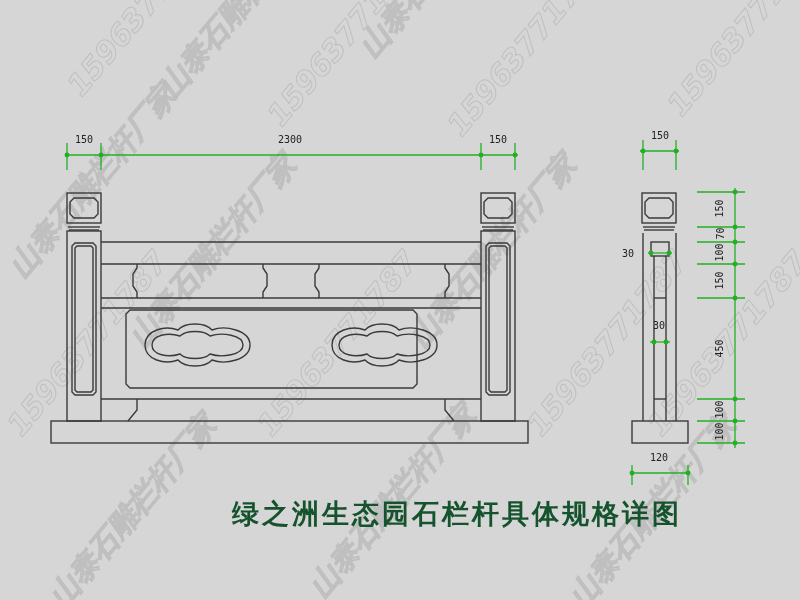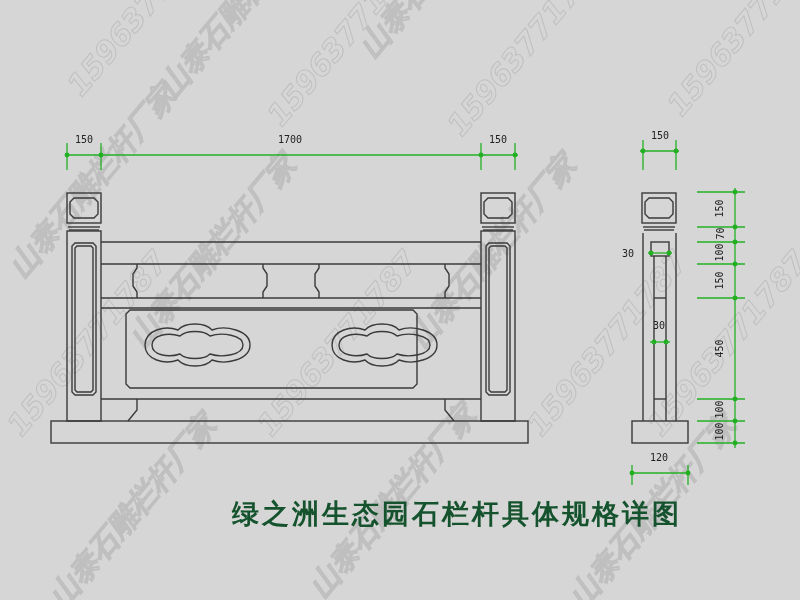--- a/index.html
+++ b/index.html
@@ -141,21 +141,21 @@
       <circle cx="735" cy="242" r="1.8"></circle>
         <circle cx="735" cy="264" r="1.8"></circle>
       <circle cx="735" cy="298" r="1.8"></circle>
         <circle cx="735" cy="399" r="1.8"></circle>
       <circle cx="735" cy="421" r="1.8"></circle>
         <circle cx="735" cy="443" r="1.8"></circle>
     </g>
   </svg>
 
   <span class="dim" style="left:75px;top:134px">150</span>
-  <span class="dim" style="left:278px;top:134px">1700</span>
+  <span class="dim" style="left:278px;top:134px">2300</span>
   <span class="dim" style="left:489px;top:134px">150</span>
   <span class="dim" style="left:651px;top:130px">150</span>
   <span class="dim" style="left:622px;top:248px">30</span>
   <span class="dim" style="left:653px;top:320px">30</span>
   <span class="dim" style="left:650px;top:452px">120</span>
 
   <span class="vdim" style="left:710px;top:203px">150</span>
   <span class="vdim" style="left:714px;top:228px">70</span>
   <span class="vdim" style="left:710px;top:247px">100</span>
   <span class="vdim" style="left:710px;top:275px">150</span>

